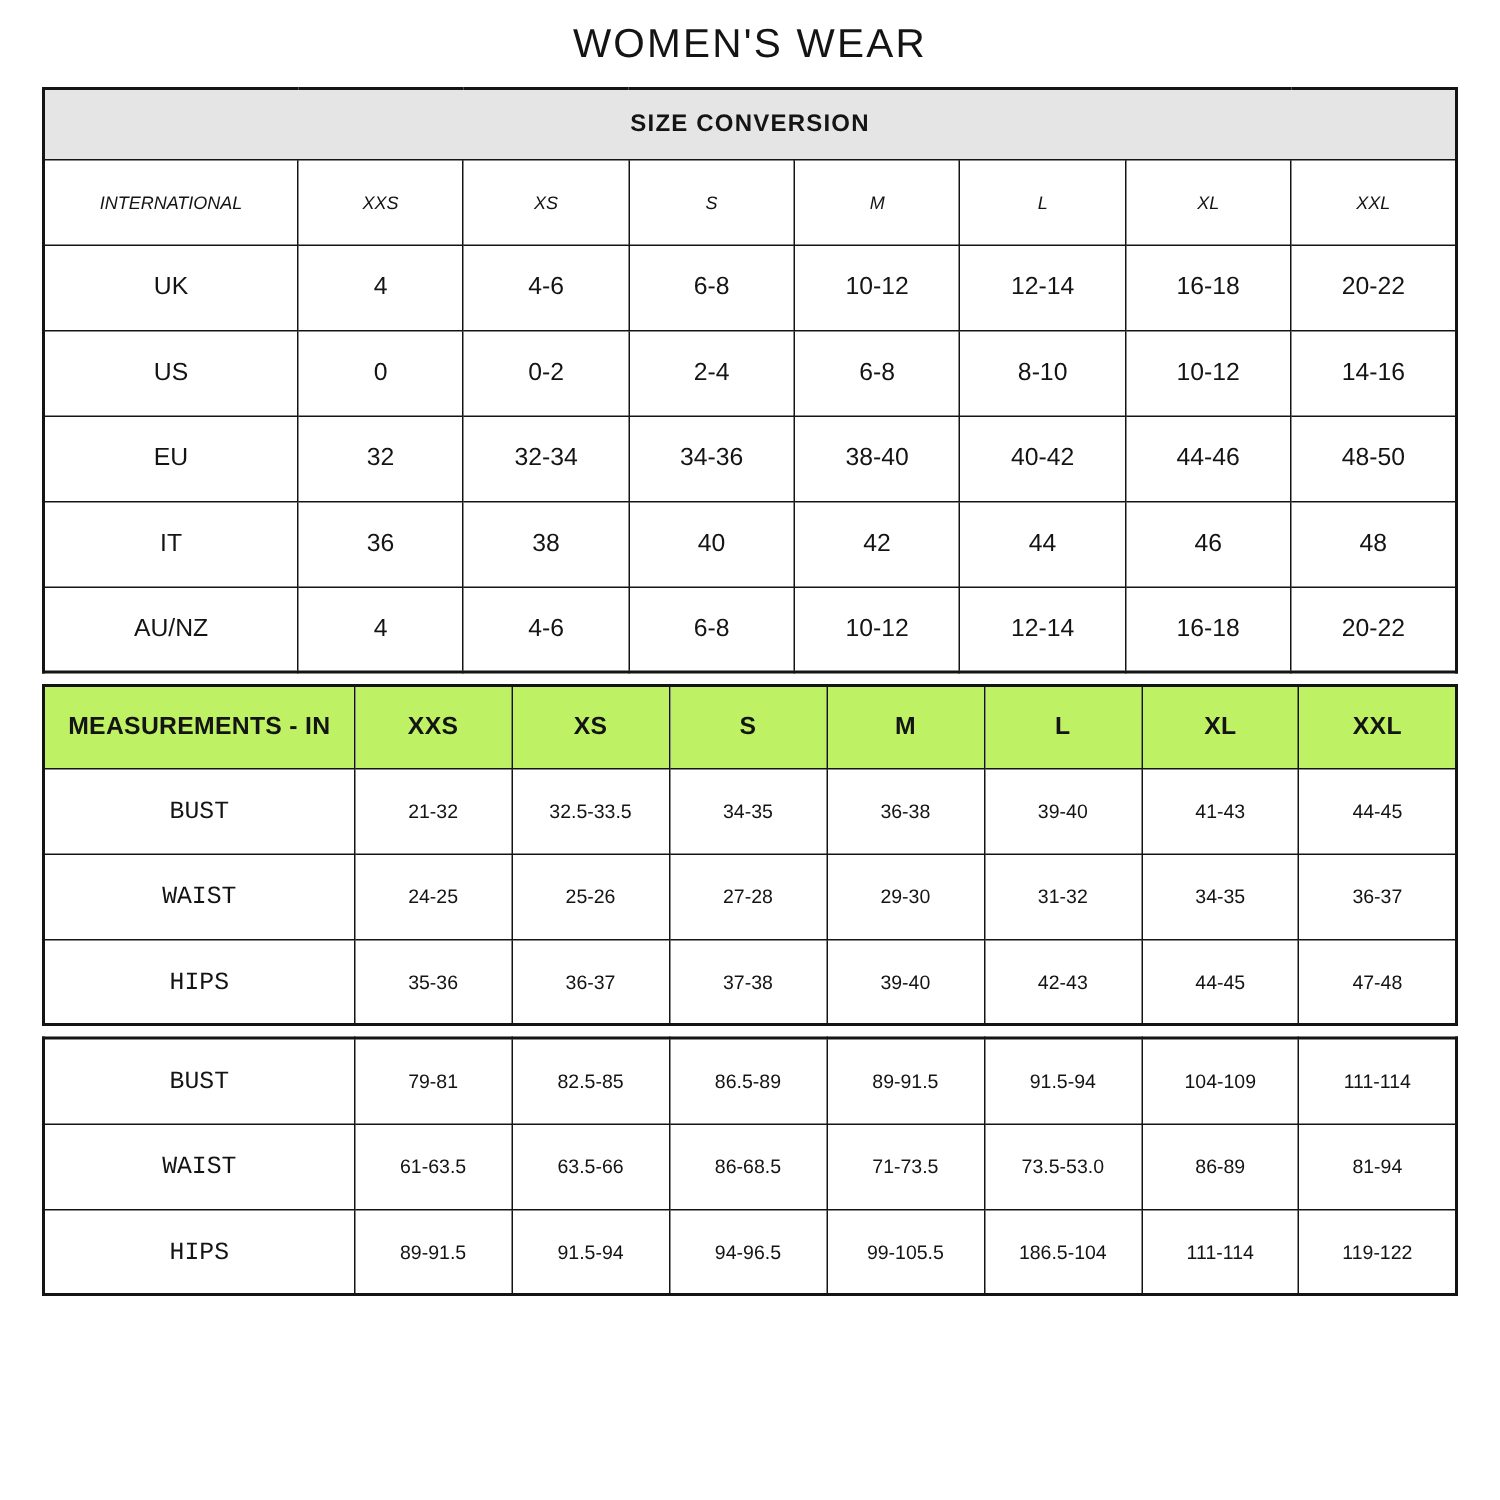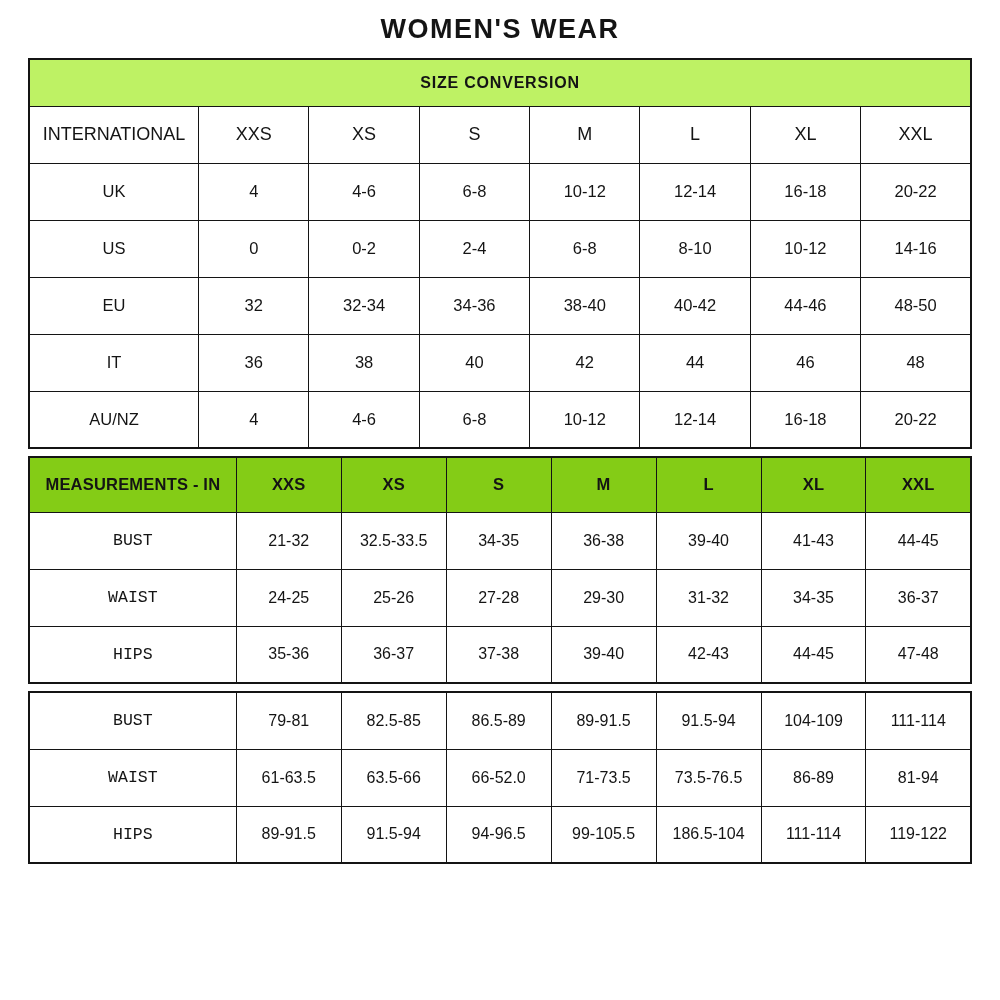--- a/index.html
+++ b/index.html
@@ -11,58 +11,58 @@
   .page {
     width: 1000px;
     min-height: 1000px;
     margin: 0 auto;
     padding: 14px 28px 16px 28px;
   }
   .page-title {
     margin: 0 0 13px 0;
     text-align: center;
     font-size: 27px;
-    font-weight: 700;
+    font-weight: 400;
     letter-spacing: 1.5px;
   }
   table.chart-table {
     width: 100%;
     border-collapse: collapse;
     border: 2.5px solid #141414;
     table-layout: fixed;
     margin-bottom: 7px;
   }
   .chart-table td {
     border: 1.5px solid #141414;
     text-align: center;
     vertical-align: middle;
     padding: 2px 4px;
     overflow: hidden;
   }
   
   .table-a .title-row td {
     height: 47px;
-    background: #bef264;
+    background: #e5e5e5;
     font-weight: 700;
     font-size: 16px;
     letter-spacing: 0.8px;
   }
-  .table-a .head-row td { height: 57px; font-size: 18px; }
+  .table-a .head-row td { height: 57px; font-size: 12px; font-style: italic; }
   .table-a .data-row td { height: 57px; font-size: 16.5px; }
   
   .table-b .gray-head-row td {
     height: 55px;
-    background: #84cc16;
+    background: #bef264;
     font-weight: 700;
     font-size: 16.5px;
     letter-spacing: 0.2px;
   }
   .table-b .data-row td { height: 57px; }
   .table-b .data-row .label-cell { font-size: 16.5px; font-family: Liberation Mono, monospace; }
-  .table-b .data-row .value-cell { font-size: 16px; }
+  .table-b .data-row .value-cell { font-size: 13px; }
 </style>
 </head>
 <body>
 
 <div class="page">
 
   <h1 class="page-title">WOMEN'S WEAR</h1>
 
   <table class="chart-table table-a">
     <colgroup>
@@ -198,23 +198,23 @@
           <td class="value-cell">86.5-89</td>
           <td class="value-cell">89-91.5</td>
           <td class="value-cell">91.5-94</td>
           <td class="value-cell">104-109</td>
           <td class="value-cell">111-114</td>
         </tr>
         <tr class="data-row">
           <td class="label-cell">WAIST</td>
           <td class="value-cell">61-63.5</td>
           <td class="value-cell">63.5-66</td>
-          <td class="value-cell">66-52.0</td>
+          <td class="value-cell">86-68.5</td>
           <td class="value-cell">71-73.5</td>
-          <td class="value-cell">73.5-76.5</td>
+          <td class="value-cell">73.5-53.0</td>
           <td class="value-cell">86-89</td>
           <td class="value-cell">81-94</td>
         </tr>
         <tr class="data-row">
           <td class="label-cell">HIPS</td>
           <td class="value-cell">89-91.5</td>
           <td class="value-cell">91.5-94</td>
           <td class="value-cell">94-96.5</td>
           <td class="value-cell">99-105.5</td>
           <td class="value-cell">186.5-104</td>

